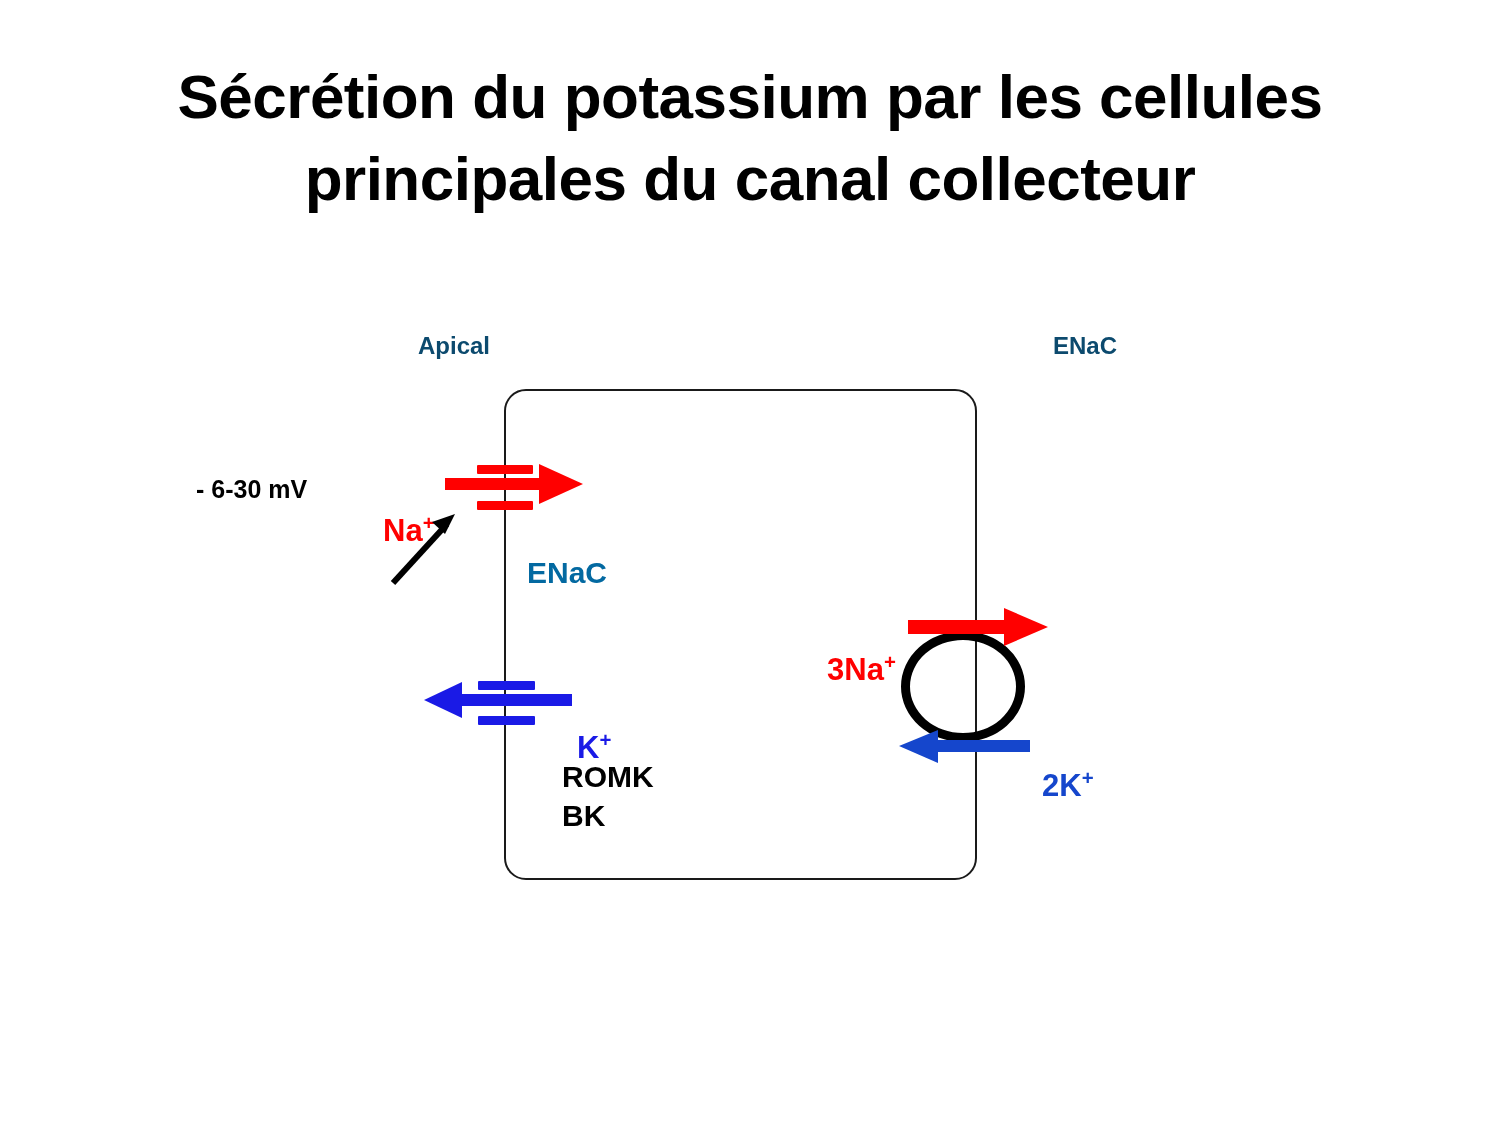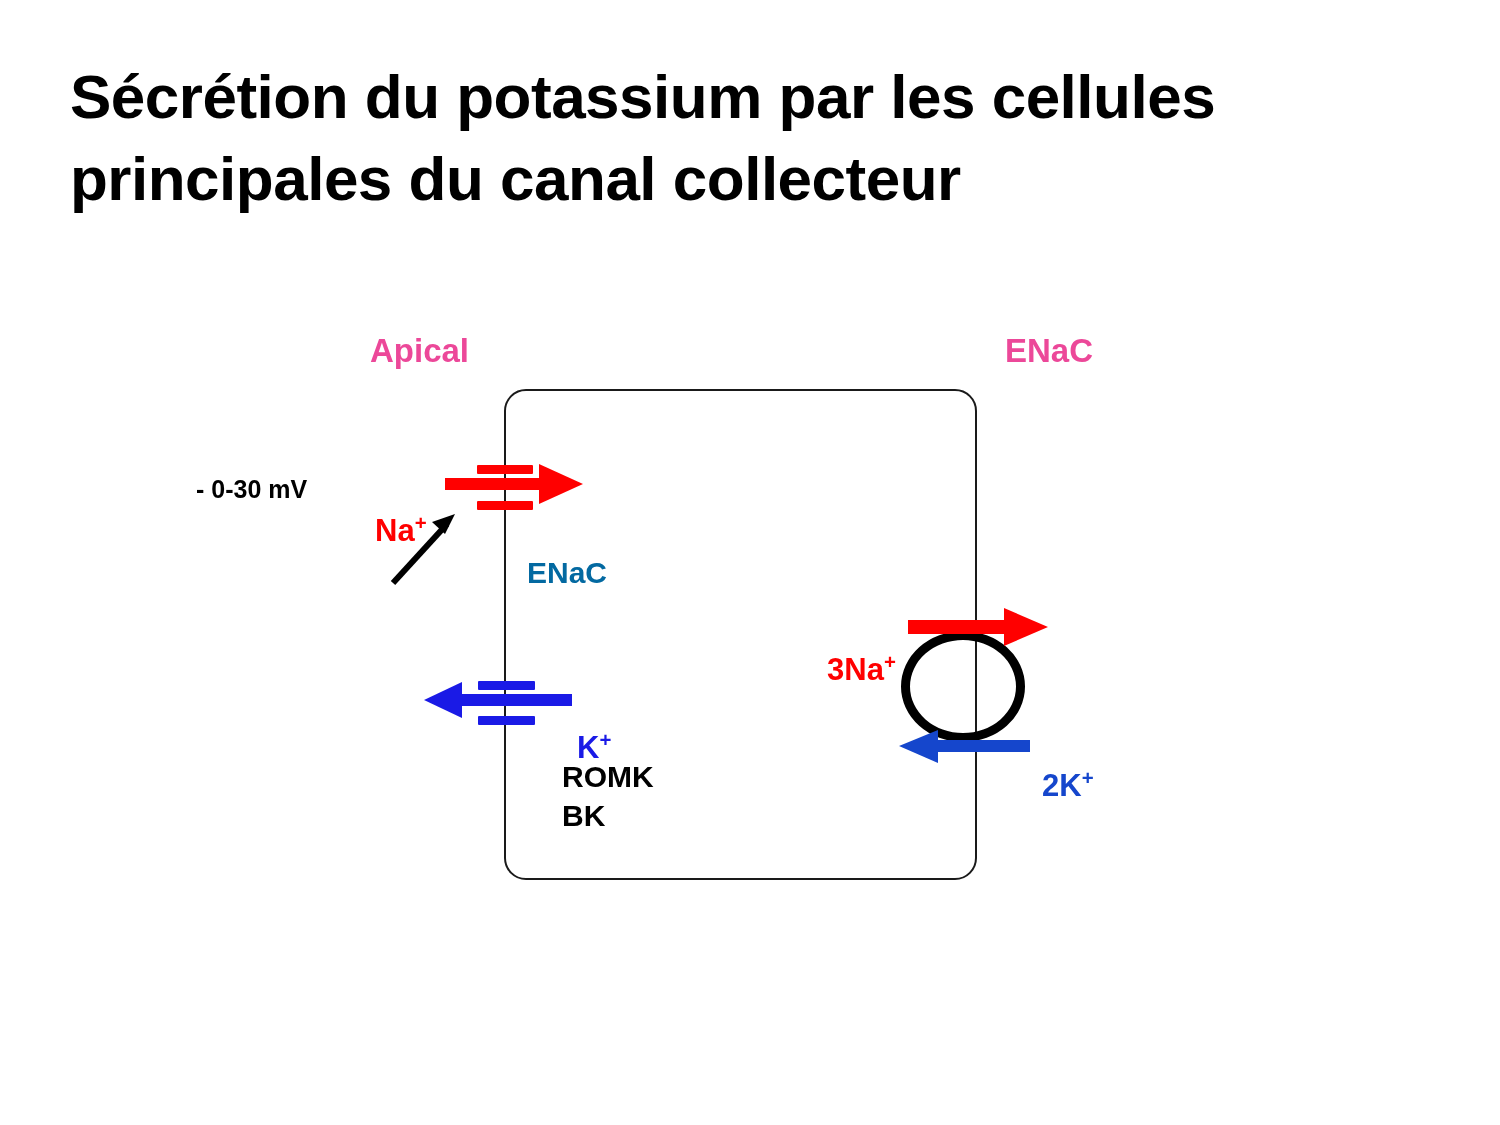--- a/index.html
+++ b/index.html
@@ -23,35 +23,37 @@
     height: 1125px;
     background: #ffffff;
   }
 
   
   #title {
     position: absolute;
     left: 70px;
     top: 56px;
     width: 1360px;
+    text-align: center;
     font-size: 62px;
     font-weight: bold;
     line-height: 1.32;
     letter-spacing: -0.5px;
     color: #000000;
     white-space: pre-line;
   }
 
   
   .side-label {
     position: absolute;
-    font-size: 33px;
+    font-size: 24px;
     font-weight: bold;
-    color: #ec4899;
+    color: #0c4a6e;
     white-space: nowrap;
+    margin-left: 48px;
   }
   #label-apical { left: 370px; top: 332px; }
   #label-basal  { left: 1005px; top: 332px; }
 
   
   #cell-box {
     position: absolute;
     left: 504px;
     top: 389px;
     width: 473px;
@@ -92,21 +94,21 @@
     margin-left: 29px;
   }
   #label-pump {
     left: 802px; top: 802px;
     font-size: 30px;
     color: #000000;
   }
 
   
   #label-na {
-    left: 375px; top: 471px;
+    left: 383px; top: 471px;
     font-size: 31px;
     color: #ff0000;
   }
   #label-k {
     left: 577px; top: 688px;
     font-size: 31px;
     color: #1a1ae6;
   }
   #label-3na {
     left: 827px; top: 610px;
@@ -167,21 +169,21 @@
 
   <div id="title">Sécrétion du potassium par les cellules
 principales du canal collecteur</div>
 
   <div class="side-label" id="label-apical">Apical</div>
 
   <div class="side-label" id="label-basal">ENaC</div>
 
   <div id="cell-box"></div>
 
-  <div class="txt" id="label-voltage">- 0-30 mV</div>
+  <div class="txt" id="label-voltage">- 6-30 mV</div>
 
 
   <div class="txt" id="label-enac">ENaC</div>
 
   <div class="txt" id="label-na">
     <span>Na</span><span class="sup">+</span>
   </div>
 
   <div class="gate-bar red" id="enac-bar-top"></div>
   <div class="gate-bar red" id="enac-bar-bottom"></div>

